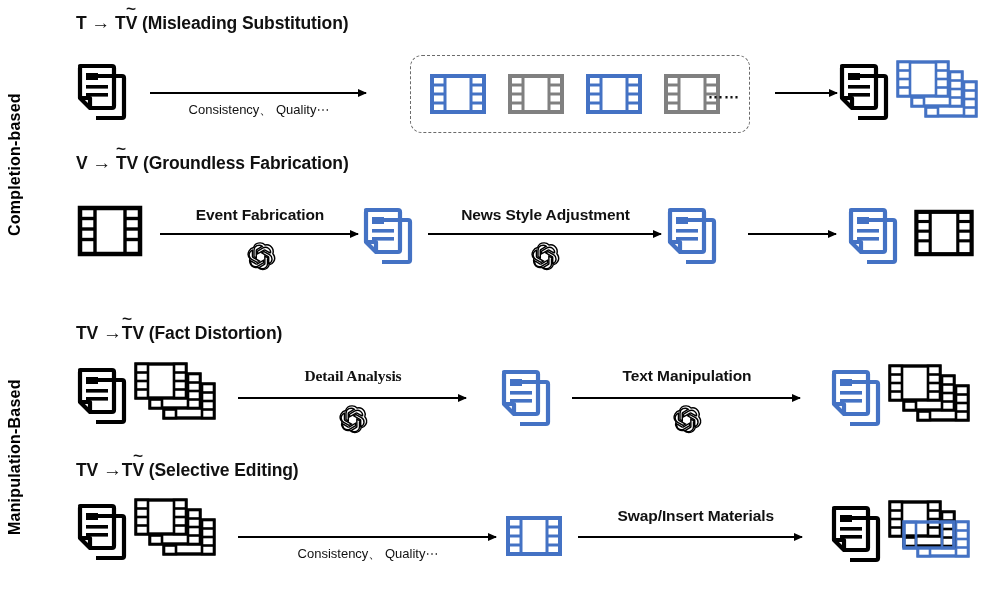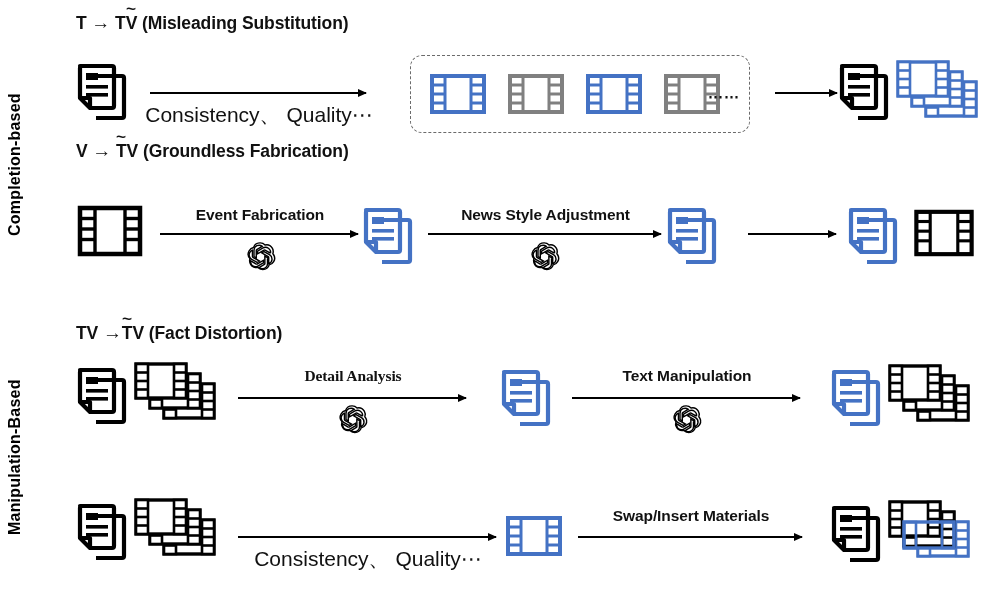--- a/index.html
+++ b/index.html
@@ -18,21 +18,21 @@
              color:#111;letter-spacing:-.1px;}
   .row-title .tl{position:relative;display:inline-block;}
   .row-title .tl::after{content:"~";position:absolute;left:50%;transform:translateX(-50%) scaleX(1.15);
              top:-12px;font-size:15px;font-weight:bold;line-height:1;}
   .arw{font-size:19px;font-weight:bold;}
 
   
   .edge{position:absolute;display:flex;flex-direction:column;align-items:center;}
   .edge .lab{font-weight:bold;font-size:15.5px;white-space:nowrap;margin-bottom:1px;
              color:#111;letter-spacing:-.1px;}
-  .edge .sub{font-weight:normal;font-size:21px;white-space:nowrap;margin-top:3px;
+  .edge .sub{font-weight:normal;font-size:13px;white-space:nowrap;margin-top:3px;
              color:#111;}
 
   
   .arrow{position:absolute;height:2px;background:#000;}
   .arrow::after{content:"";position:absolute;right:-1px;top:50%;
                 transform:translateY(-50%);
                 border-left:9px solid #000;border-top:4.5px solid transparent;
                 border-bottom:4.5px solid transparent;}
 
   
@@ -194,21 +194,21 @@
         <line x1="2" y1="10.5" x2="14" y2="10.5" stroke-width="2.6"></line>
         <line x1="2" y1="19" x2="14" y2="19" stroke-width="2.6"></line>
         <line x1="2" y1="27.5" x2="14" y2="27.5" stroke-width="2.6"></line>
         <line x1="40" y1="10.5" x2="52" y2="10.5" stroke-width="2.6"></line>
         <line x1="40" y1="19" x2="52" y2="19" stroke-width="2.6"></line>
         <line x1="40" y1="27.5" x2="52" y2="27.5" stroke-width="2.6"></line>
       </g>
     </svg>
   </div>
 
-  <div class="row-title" style="left:76px;top:140px;">
+  <div class="row-title" style="left:76px;top:152px;">
     <span>V</span>
     <span class="arw">→</span>
     <span class="tl">T</span><span>V</span>
     <span>(Groundless Fabrication)</span>
   </div>
 
   <div class="icon" style="left:78px;top:206px;">
     <svg width="64" height="50" viewBox="0 0 64 50">
       <rect x="2" y="2" width="60" height="46" fill="none" stroke="#000" stroke-width="4.5"></rect>
       <rect x="2" y="2" width="15" height="46" fill="none" stroke="#000" stroke-width="3.4"></rect>
@@ -459,20 +459,25 @@
         <line x1="2" y1="10.5" x2="14" y2="10.5" stroke-width="2.6"></line>
         <line x1="2" y1="19" x2="14" y2="19" stroke-width="2.6"></line>
         <line x1="2" y1="27.5" x2="14" y2="27.5" stroke-width="2.6"></line>
         <line x1="40" y1="10.5" x2="52" y2="10.5" stroke-width="2.6"></line>
         <line x1="40" y1="19" x2="52" y2="19" stroke-width="2.6"></line>
         <line x1="40" y1="27.5" x2="52" y2="27.5" stroke-width="2.6"></line>
       </g>
     </svg>
   </div>
 
+  <div class="row-title" style="left:76px;top:459px;">
+    <span>TV</span>
+    <span class="arw">→</span><span>T</span><span class="tl">V</span>
+    <span>(Selective Editing)</span>
+  </div>
 
   <div class="icon" style="left:74px;top:502px;">
     <svg width="62" height="64" viewBox="0 0 62 64">
       <g fill="none" stroke="#000" stroke-width="4.2" stroke-linejoin="round">
         <path d="M18 14 h30 a2 2 0 0 1 2 2 v38 a2 2 0 0 1-2 2 h-26"></path>
         <path d="M6 4 h32 a2 2 0 0 1 2 2 v38 a2 2 0 0 1 -2 2 h-22 l-10 -10 v-30 a2 2 0 0 1 2-2 z"></path>
         <path d="M16 46 v-10 h-10"></path>
       </g>
       <rect x="12" y="11" width="12" height="7" fill="#000"></rect>
       <rect x="12" y="23" width="22" height="3.6" fill="#000"></rect>
@@ -532,21 +537,21 @@
         <line x1="2" y1="11" x2="15" y2="11"></line>
           <line x1="2" y1="20" x2="15" y2="20"></line>
           <line x1="2" y1="29" x2="15" y2="29"></line>
         <line x1="41" y1="11" x2="54" y2="11"></line>
           <line x1="41" y1="20" x2="54" y2="20"></line>
           <line x1="41" y1="29" x2="54" y2="29"></line>
       </g>
     </svg>
   </div>
 
-  <div class="edge" style="left:578px;top:507px;width:226px;">
+  <div class="edge" style="left:548px;top:507px;width:226px;align-items:flex-end;">
     <div class="lab">Swap/Insert Materials</div>
   </div>
   <div class="arrow" style="left:578px;top:536px;width:224px;"></div>
 
   <div class="icon" style="left:828px;top:504px;">
     <svg width="62" height="64" viewBox="0 0 62 64">
       <g fill="none" stroke="#000" stroke-width="4.2" stroke-linejoin="round">
         <path d="M18 14 h30 a2 2 0 0 1 2 2 v38 a2 2 0 0 1-2 2 h-26"></path>
         <path d="M6 4 h32 a2 2 0 0 1 2 2 v38 a2 2 0 0 1 -2 2 h-22 l-10 -10 v-30 a2 2 0 0 1 2-2 z"></path>
         <path d="M16 46 v-10 h-10"></path>

